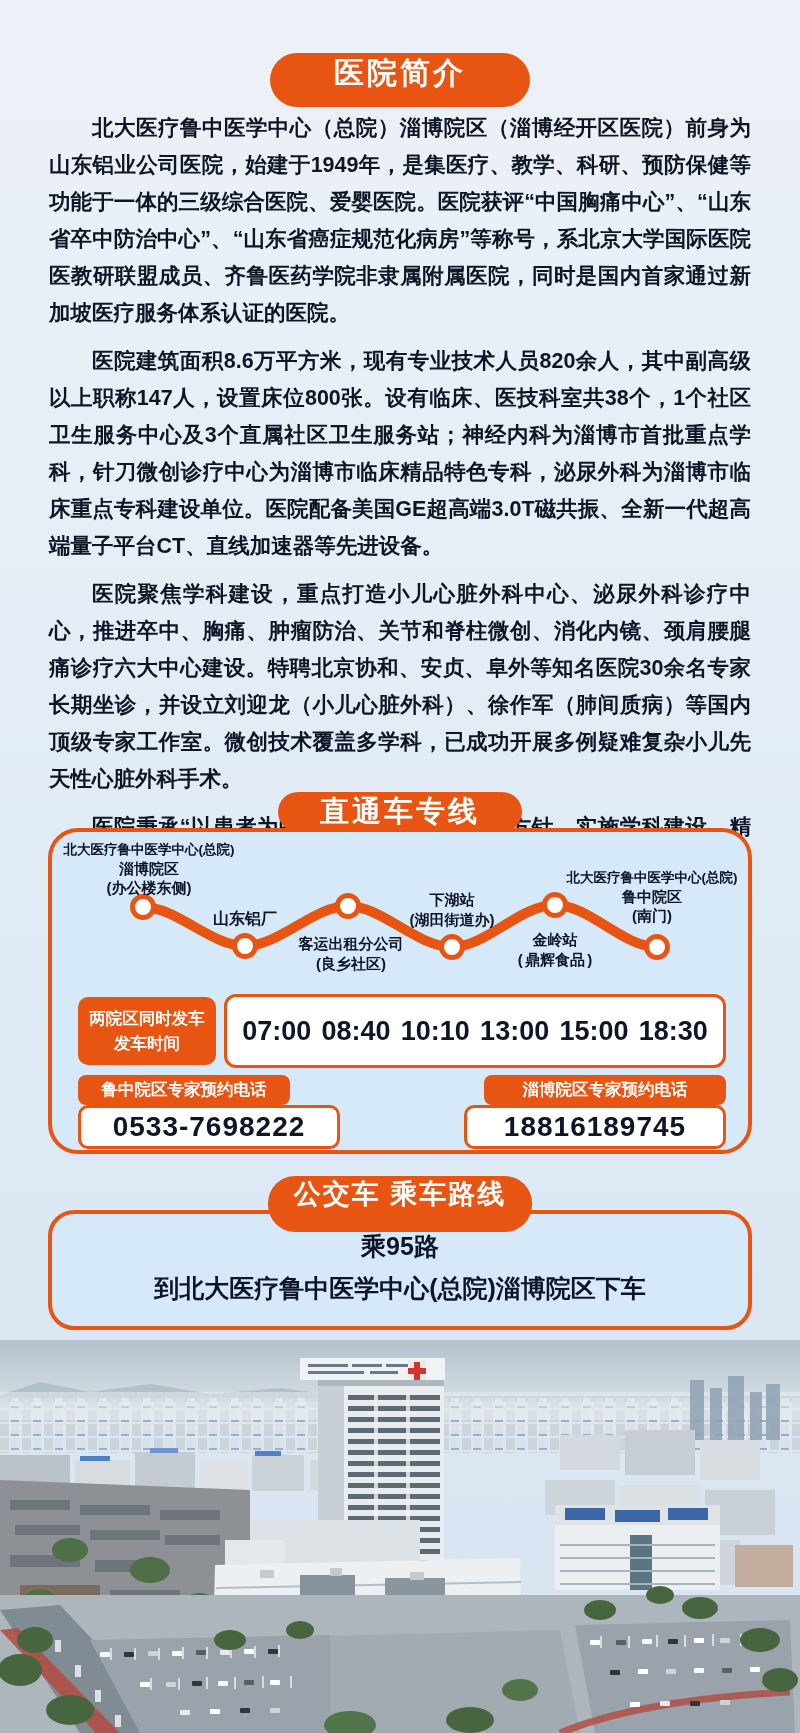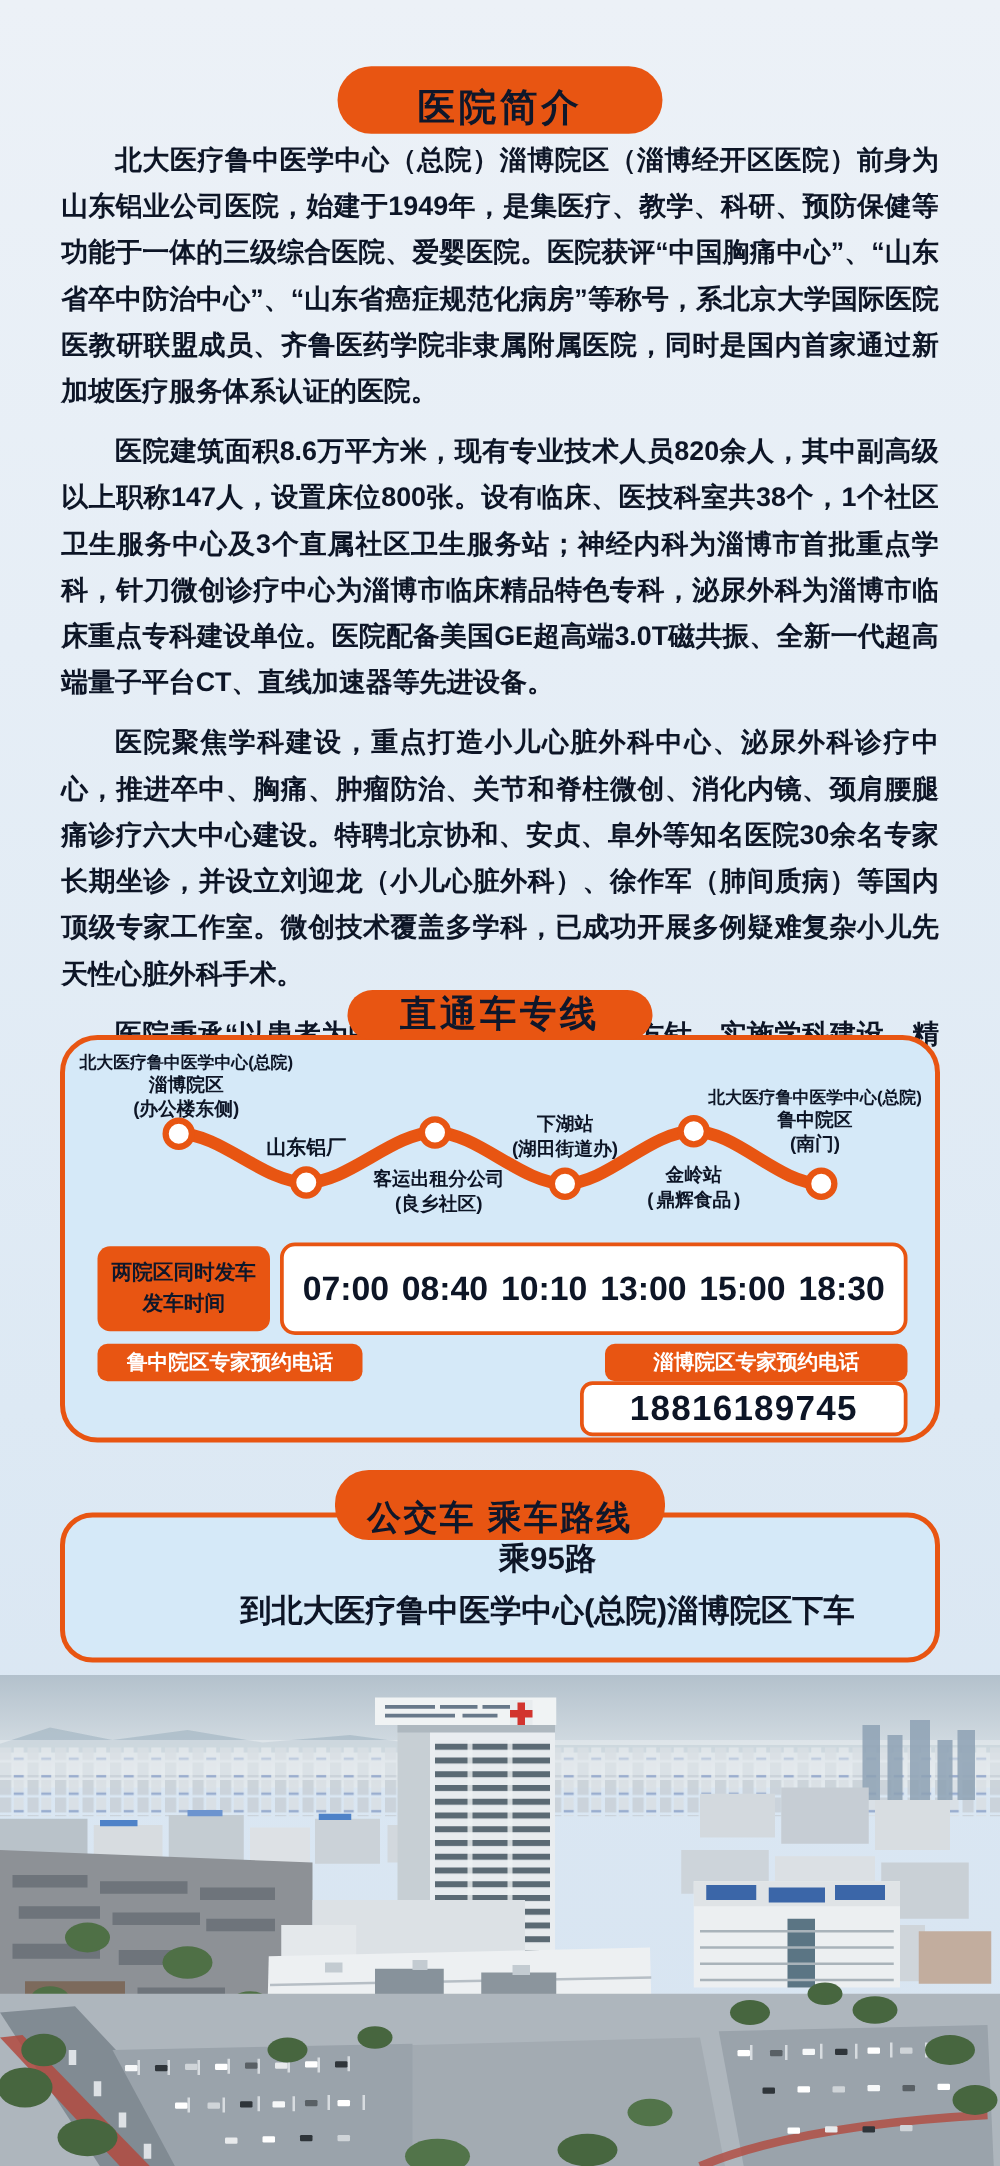--- a/index.html
+++ b/index.html
@@ -3,22 +3,22 @@
 <meta charset="utf-8">
 <style>
   html,body{margin:0;padding:0;}
   .page{
     position:relative; width:800px; height:1733px; overflow:hidden;
     background:linear-gradient(180deg,#ecf1f7 0%,#e6eef6 30%,#dde9f4 65%,#d7e4f1 100%);
     font-family:"Liberation Sans","DejaVu Sans",sans-serif;
     color:#0d1526;
   }
   .banner{
-    position:absolute; background:#E85512; color:#0f172a; font-weight:700;
-    display:flex; align-items:flex-end; justify-content:center;
+    position:absolute; background:#E85512; color:#ffffff; font-weight:700;
+    display:flex; align-items:flex-start; justify-content:center;
     border-radius:27px; letter-spacing:3px; z-index:3;
   }
   #banner-intro{left:270px; top:53px; width:260px; height:54px; font-size:30px;}
   #banner-shuttle{left:278px; top:792px; width:244px; height:40px; font-size:29px;}
   #banner-bus{left:268px; top:1176px; width:264px; height:56px; font-size:27px; letter-spacing:2px;}
 
   .intro-text{position:absolute; left:49px; top:110px; width:702px;
     font-size:21.5px; line-height:37px; font-weight:700; text-align:justify;}
   .intro-text p{margin:0 0 11px 0; text-indent:2em;}
 
@@ -31,37 +31,37 @@
     font-weight:700; white-space:nowrap; line-height:19px; font-size:15px;}
   .station .long{font-size:13.5px;}
   #station-0{left:97px; top:8px;}
   #station-1{left:193px; top:77px; font-size:16px;}
   #station-2{left:299px; top:102px; line-height:20px;}
   #station-3{left:400px; top:58px; line-height:20px;text-align:center;}
   #station-4{left:503px; top:100px; line-height:20px;font-family:Liberation Mono, monospace;}
   #station-5{left:600px; top:36px;}
 
   .dep-label{position:absolute; left:26px; top:165px; width:138px; height:68px;
-    background:#E85512; border-radius:10px; color:#0f172a; font-weight:700; font-size:16.5px;
+    background:#E85512; border-radius:10px; color:#ffffff; font-weight:700; font-size:16.5px;
     display:flex; flex-direction:column; align-items:center; justify-content:center; line-height:25px;}
   .dep-times{position:absolute; left:172px; top:162px; width:502px; height:74px;
     background:#fff; border:3px solid #E85512; border-radius:12px; box-sizing:border-box;
     display:flex; align-items:center; justify-content:space-around; padding:0 10px;
     font-weight:700; font-size:27px;}
   .phone-tab{position:absolute; top:243px; height:30px; background:#E85512; border-radius:8px;
     color:#fff; font-weight:700; font-size:16.5px; display:flex; align-items:center; justify-content:center;}
   .phone-box{position:absolute; top:273px; height:44px; background:#fff; border:3px solid #E85512;
     border-radius:10px; box-sizing:border-box; display:flex; align-items:center; justify-content:center;
     font-weight:700; font-size:28px; letter-spacing:1px;}
   #phone-tab-0{left:26px; width:212px;}
   #phone-box-0{left:26px; width:262px;}
   #phone-tab-1{left:432px; width:242px;}
   #phone-box-1{left:412px; width:262px;text-align:center;}
 
-  .bus-line{position:absolute; left:0; width:100%; text-align:center; font-weight:700; font-size:25px;padding-left:38px;}
+  .bus-line{position:absolute; left:0; width:100%; text-align:center; font-weight:700; font-size:25px;}
   #bus-line-1{top:16px;}
   #bus-line-2{top:58px;}
 
   .photo{position:absolute; left:0; top:1340px; width:800px; height:393px;}
 </style>
 </head>
 <body>
 
 <div class="page">
 
@@ -128,20 +128,23 @@
       <span>07:00</span>
       <span>08:40</span>
       <span>10:10</span>
       <span>13:00</span>
       <span>15:00</span>
       <span>18:30</span>
     </div>
 
     <div class="phone-tab" id="phone-tab-0">
       <span>鲁中院区专家预约电话</span>
+    </div>
+    <div class="phone-box" id="phone-box-0">
+      <span>0533-7698222</span>
     </div>
     <div class="phone-tab" id="phone-tab-1">
       <span>淄博院区专家预约电话</span>
     </div>
     <div class="phone-box" id="phone-box-1">
       <span>18816189745</span>
     </div>
   </div>
 
   <div class="banner" id="banner-bus">

